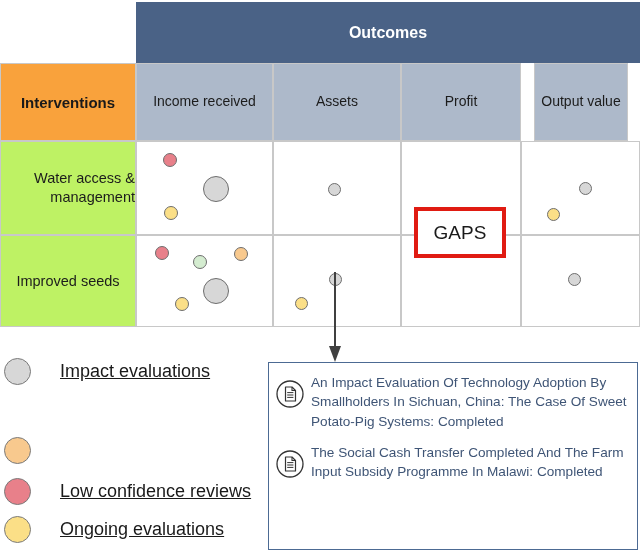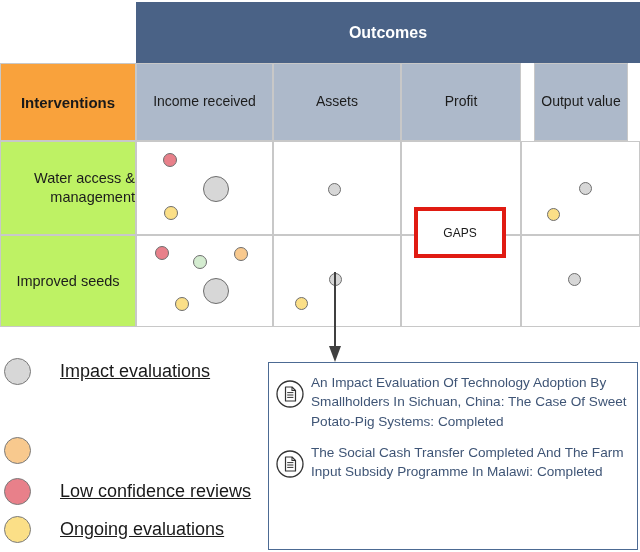--- a/index.html
+++ b/index.html
@@ -114,21 +114,21 @@
     position: absolute;
     left: 414px;
     top: 207px;
     width: 92px;
     height: 51px;
     border: 4px solid #e01b12;
     background: #ffffff;
     display: flex;
     align-items: center;
     justify-content: center;
-    font-size: 12px;
+    font-size: 19px;
     color: #1a1a1a;
     box-sizing: border-box;
   }
 
   
   #callout-arrow {
     position: absolute;
     left: 318px;
     top: 272px;
     width: 36px;

